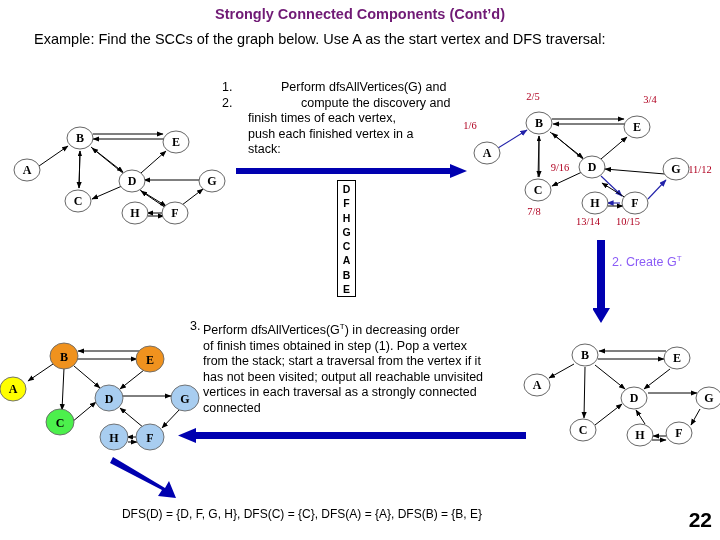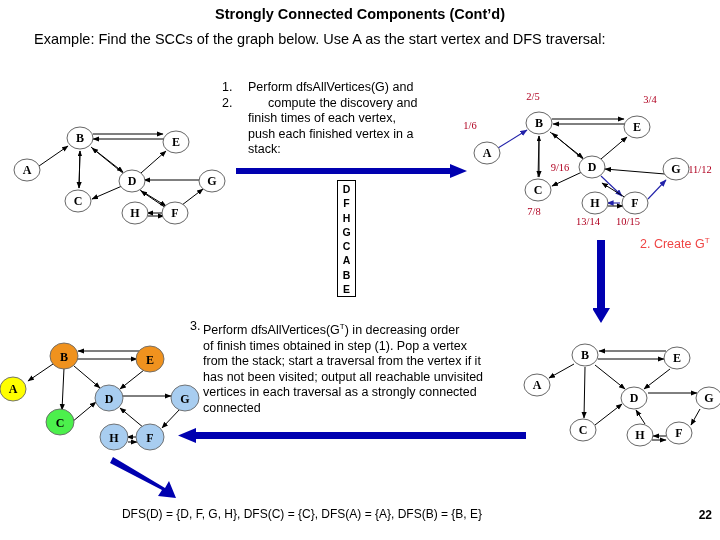--- a/index.html
+++ b/index.html
@@ -5,55 +5,55 @@
   html,body{margin:0;padding:0;}
   body{
     width:720px;height:540px;background:#ffffff;overflow:hidden;position:relative;
     font-family:"Liberation Sans", sans-serif;
     -webkit-font-smoothing:none;
   }
   .slide{position:absolute;left:0;top:0;width:720px;height:540px;}
 
   .title{
     position:absolute;left:0;top:6px;width:720px;text-align:center;
-    color:#000000;font-weight:bold;font-size:14.5px;letter-spacing:0px;
+    color:#701a75;font-weight:bold;font-size:14.5px;letter-spacing:0px;
   }
   .subtitle{
     position:absolute;left:34px;top:30px;width:600px;
     font-size:14.5px;color:#000;line-height:19px;
   }
 
   .steps12{
     position:absolute;left:222px;top:80px;width:250px;
     font-size:12.5px;color:#000;line-height:15.5px;
   }
   .steps12 .row{display:flex;}
   .steps12 .num{width:26px;flex:0 0 26px;}
-  .steps12 .txt{flex:1;}
+  .steps12 .txt{flex:1;margin-left:33px;}
   .steps12 .cont{margin-left:26px;}
 
   .step3{
     position:absolute;left:190px;top:319px;width:340px;
     font-size:12.5px;color:#000;line-height:15.5px;
   }
   .step3 .row{display:flex;}
   .step3 .num{width:13px;flex:0 0 13px;}
   .step3 .txt{flex:1;}
   .step3 .cont{margin-left:13px;}
   sup{font-size:8px;vertical-align:super;}
 
   .createlbl{
-    position:absolute;left:612px;top:236px;font-size:12.5px;color:#ef4444;white-space:nowrap;margin-left:28px;
+    position:absolute;left:612px;top:254px;font-size:12.5px;color:#8b5cf6;white-space:nowrap;
   }
   .dfsline{
     position:absolute;left:0;top:507px;width:604px;text-align:center;
     font-size:12px;color:#000;white-space:nowrap;
   }
   .pagenum{
-    position:absolute;right:8px;top:508px;font-size:12px;font-weight:bold;color:#000;
+    position:absolute;right:8px;top:508px;font-size:21px;font-weight:bold;color:#000;
   }
 
   
   .stackbox{
     position:absolute;left:337px;top:180px;width:19px;height:117px;
     border:1.5px solid #000;background:#fff;
     display:flex;flex-direction:column;align-items:center;justify-content:flex-start;
     padding-top:1px;box-sizing:border-box;
   }
   .stackbox span{font-size:10.5px;font-weight:bold;line-height:14.3px;color:#000;}

